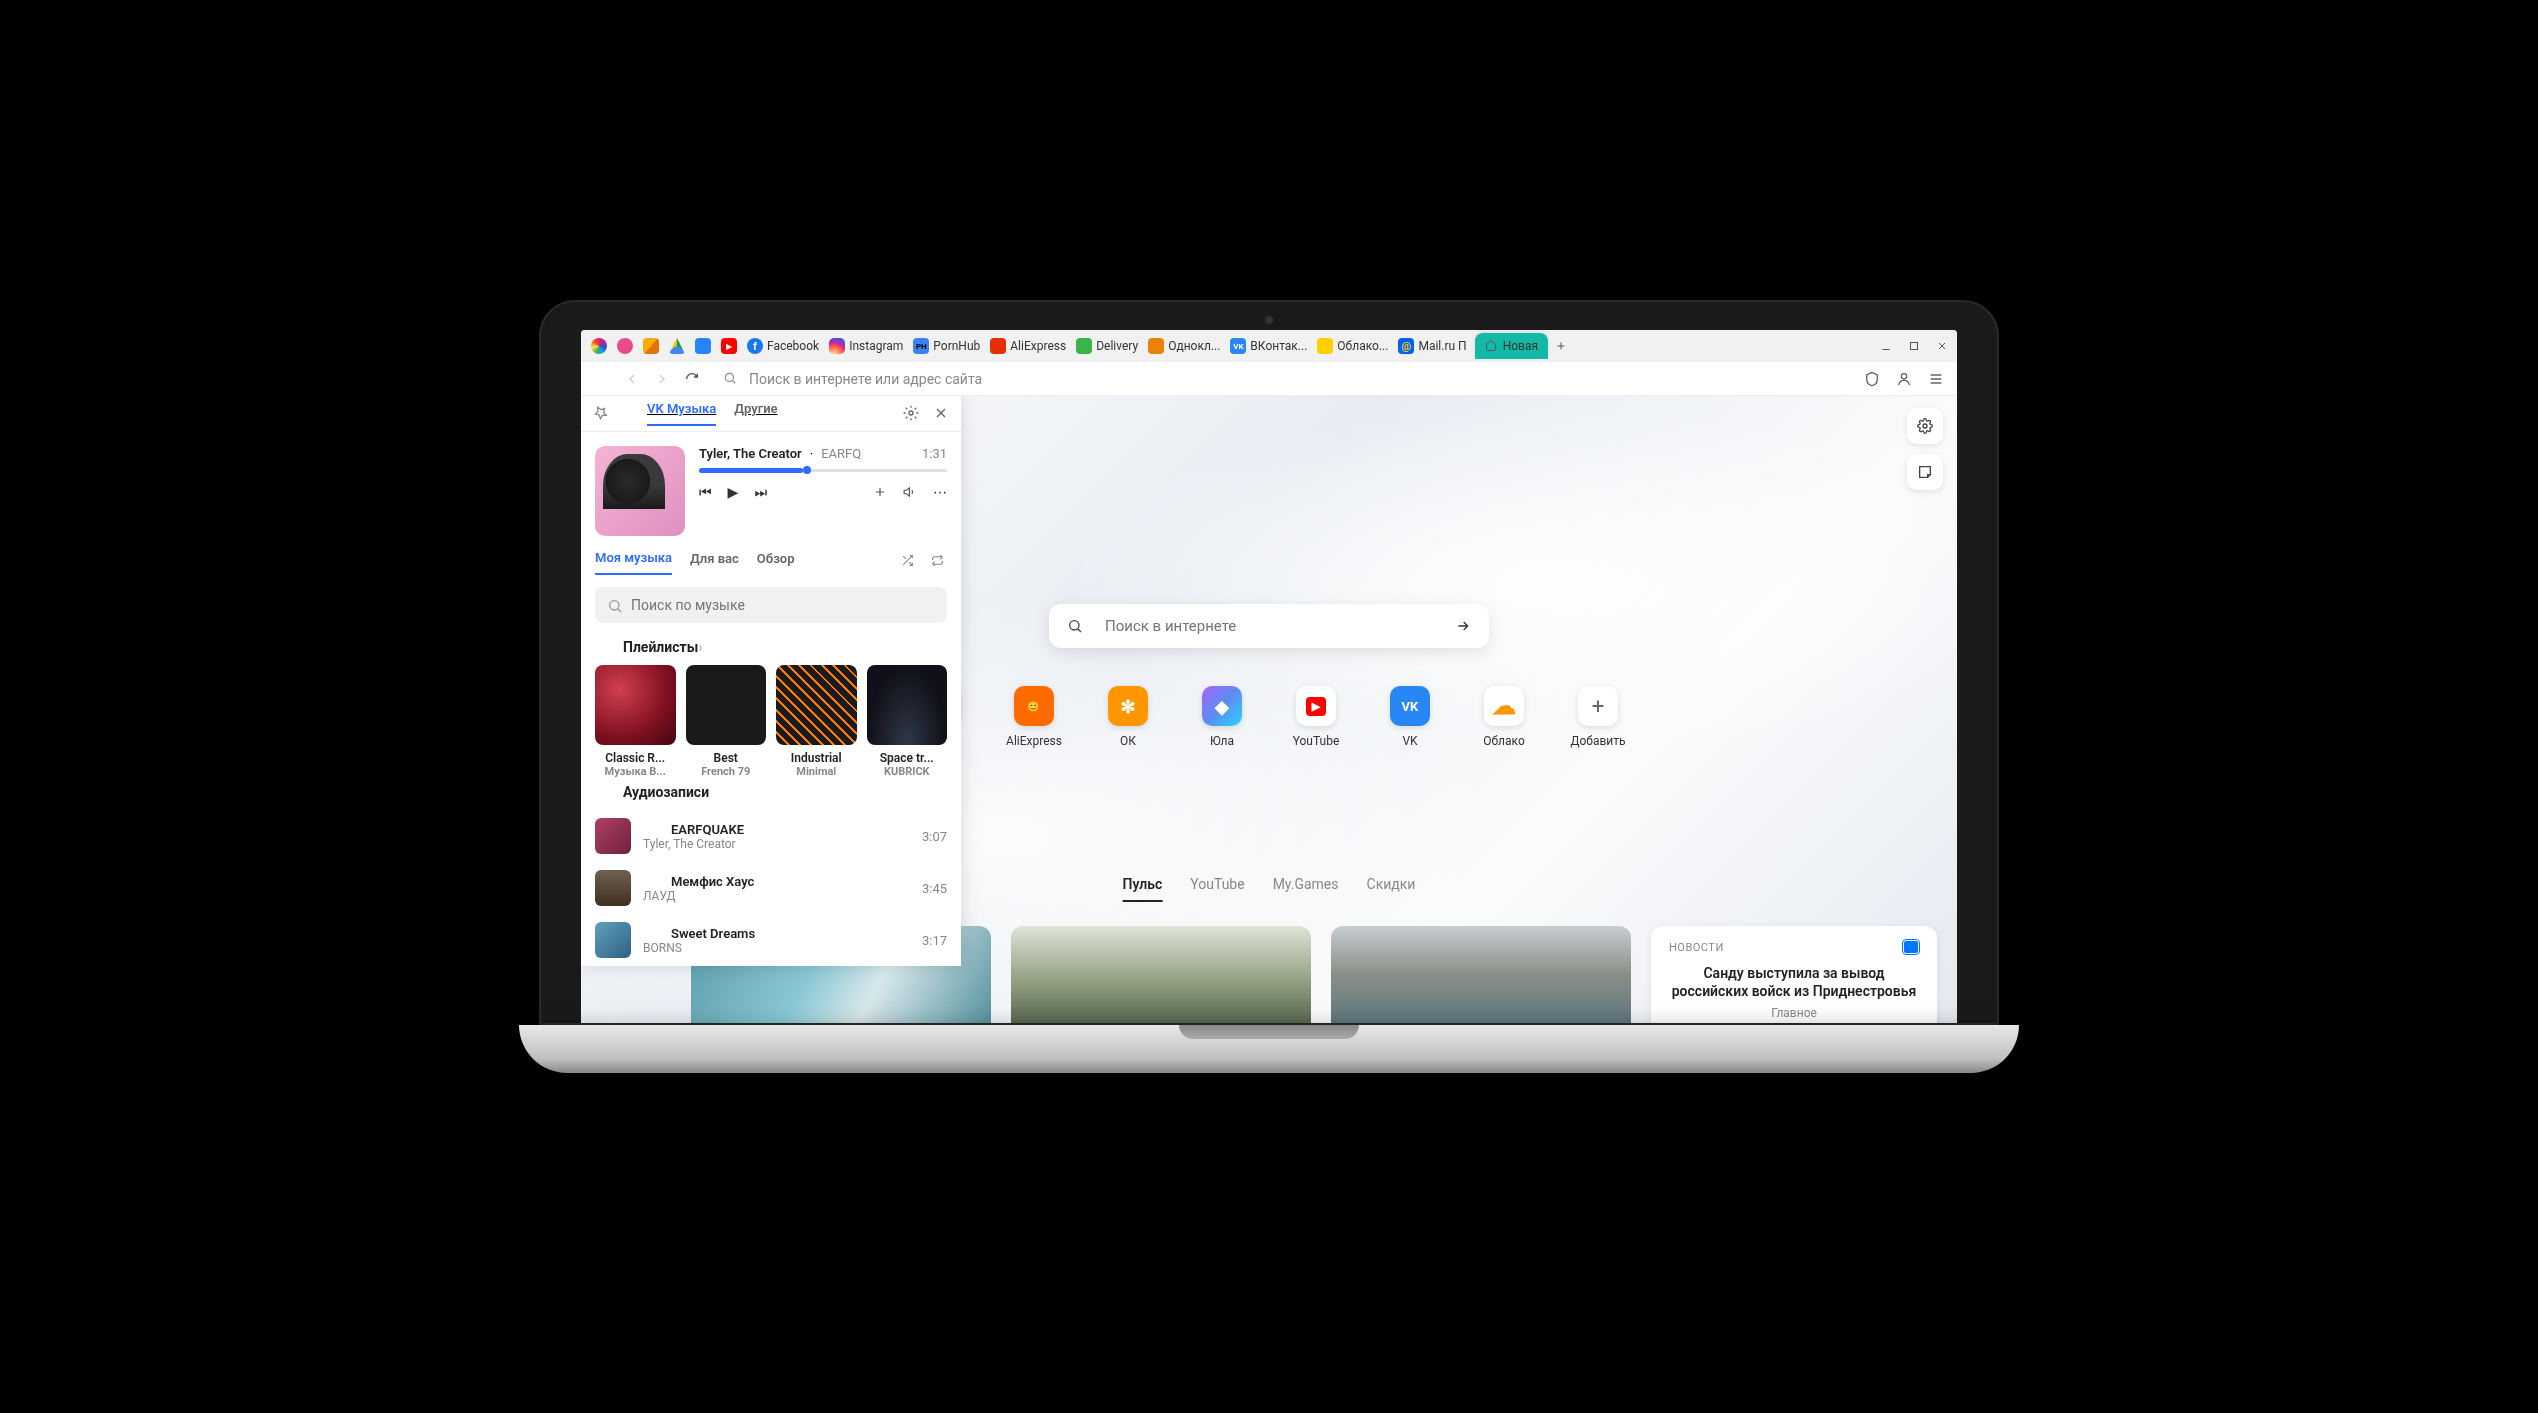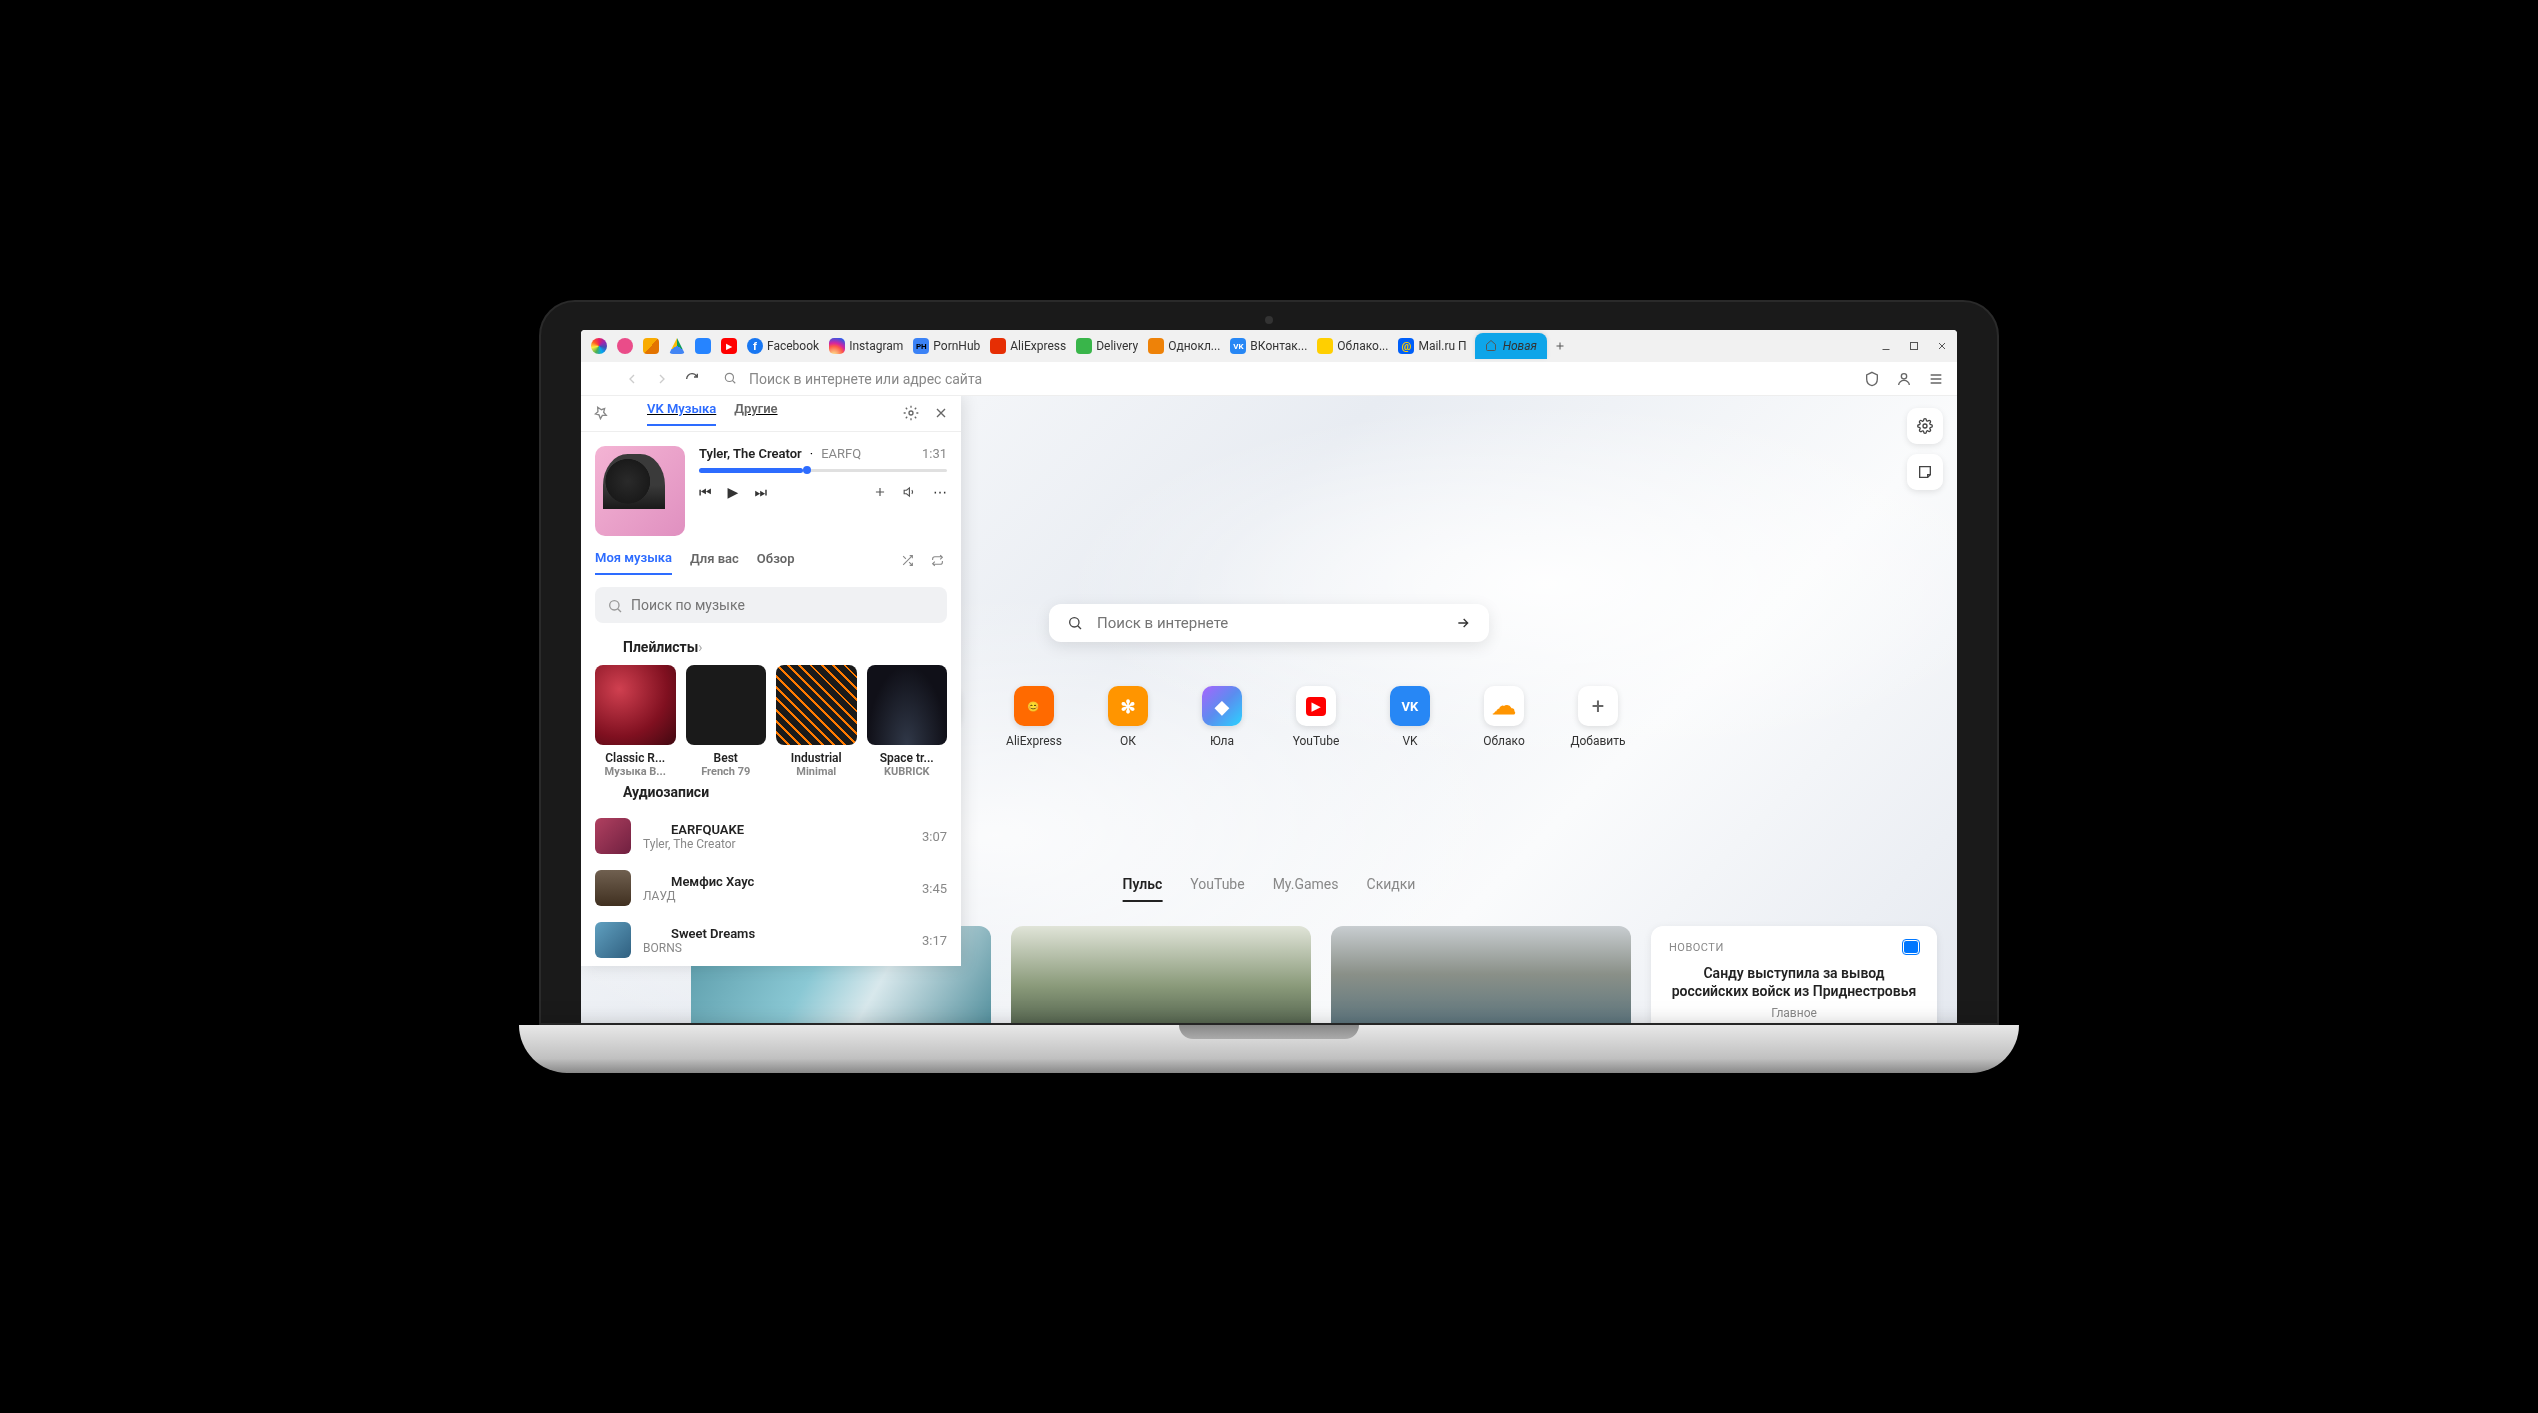--- a/index.html
+++ b/index.html
@@ -8,41 +8,41 @@
   .bezel { background: #1a1a1a; border-radius: 36px 36px 0 0; padding: 28px 40px 0 40px; height: 725px; border: 2px solid #2a2a2a; position: relative; }
   .camera { position: absolute; top: 14px; left: 50%; transform: translateX(-50%); width: 8px; height: 8px; background: #333; border-radius: 50%; }
   .screen { background: #fff; width: 100%; height: 100%; border-radius: 4px 4px 0 0; overflow: hidden; position: relative; }
   .base { height: 48px; background: linear-gradient(to bottom, #e8e8e8, #c0c0c0 70%, #888 100%); border-radius: 0 0 60px 60px; position: relative; margin: 0 -20px; box-shadow: 0 12px 30px rgba(0,0,0,0.6); }
   .notch { position: absolute; top: 0; left: 50%; transform: translateX(-50%); width: 180px; height: 14px; background: linear-gradient(to bottom, #888, #aaa); border-radius: 0 0 14px 14px; }
 
   
   .tabstrip { height: 32px; background: #f1f1f1; display: flex; align-items: center; padding: 0 8px; gap: 6px; font-size: 12px; color: #333; }
   .tab-icon { width: 16px; height: 16px; border-radius: 4px; flex: none; }
   .tab-item { display: flex; align-items: center; gap: 4px; padding: 0 2px; max-width: 90px; overflow: hidden; white-space: nowrap; cursor: pointer; }
-  .tab-item.active { background: #0ea5e9; border-radius: 8px 8px 0 0; padding: 6px 10px; box-shadow: 0 -1px 4px rgba(0,0,0,0.1); font-style: italic; }
+  .tab-item.active { background: #14b8a6; border-radius: 8px 8px 0 0; padding: 6px 10px; box-shadow: 0 -1px 4px rgba(0,0,0,0.1); }
   .tab-controls { margin-left: auto; display: flex; gap: 14px; align-items: center; }
   .win-btn { width: 14px; height: 14px; cursor: pointer; display: flex; align-items: center; justify-content: center; color: #555; }
 
   
   .toolbar { height: 34px; background: #fff; border-bottom: 1px solid #eee; display: flex; align-items: center; padding: 0 12px; gap: 12px; }
   .nav-btn { width: 18px; height: 18px; cursor: pointer; color: #888; display: flex; align-items: center; justify-content: center; }
   .nav-btn.disabled { color: #ccc; }
   .addr { flex: 1; display: flex; align-items: center; gap: 10px; padding: 0 10px; color: #888; font-size: 14px; }
   .tool-right { display: flex; gap: 14px; align-items: center; color: #666; }
 
   
   .content { position: relative; height: calc(100% - 66px); background: linear-gradient(135deg, #fefefe 0%, #e8ecf2 40%, #fafbfc 70%, #e5e9f0 100%); overflow: hidden; }
   .swoosh { position: absolute; inset: 0; background: radial-gradient(ellipse 800px 300px at 70% 30%, rgba(255,255,255,0.9), transparent 60%), radial-gradient(ellipse 900px 400px at 30% 70%, rgba(255,255,255,0.8), transparent 60%); }
 
   
   .sidetools { position: absolute; right: 14px; top: 12px; display: flex; flex-direction: column; gap: 10px; }
   .sidetool-btn { width: 36px; height: 36px; background: rgba(255,255,255,0.95); border-radius: 10px; box-shadow: 0 2px 6px rgba(0,0,0,0.1); display: flex; align-items: center; justify-content: center; cursor: pointer; color: #444; }
 
   
-  .center-search { position: absolute; top: 208px; left: 50%; transform: translateX(-50%); width: 440px; height: 38px; background: #fff; border-radius: 12px; box-shadow: 0 4px 16px rgba(0,0,0,0.1); display: flex; align-items: center; padding: 0 18px; gap: 14px; }
+  .center-search { position: absolute; top: 208px; left: 50%; transform: translateX(-50%); width: 440px; height: 44px; background: #fff; border-radius: 12px; box-shadow: 0 4px 16px rgba(0,0,0,0.1); display: flex; align-items: center; padding: 0 18px; gap: 22px; }
   .center-search input { flex: 1; border: none; outline: none; font-size: 15px; background: transparent; }
   .search-go { color: #333; cursor: pointer; }
 
   
   .speeddial { position: absolute; top: 290px; left: 50%; transform: translateX(-50%); display: flex; gap: 38px; }
   .sd-item { display: flex; flex-direction: column; align-items: center; gap: 8px; cursor: pointer; width: 56px; }
   .sd-tile { width: 40px; height: 40px; border-radius: 10px; box-shadow: 0 2px 6px rgba(0,0,0,0.12); display: flex; align-items: center; justify-content: center; font-weight: bold; color: #fff; font-size: 18px; background: #fff; }
   .sd-label { font-size: 12px; color: #333; white-space: nowrap; }
   .sd-add { color: #666; font-size: 22px; font-weight: 400; }
 

